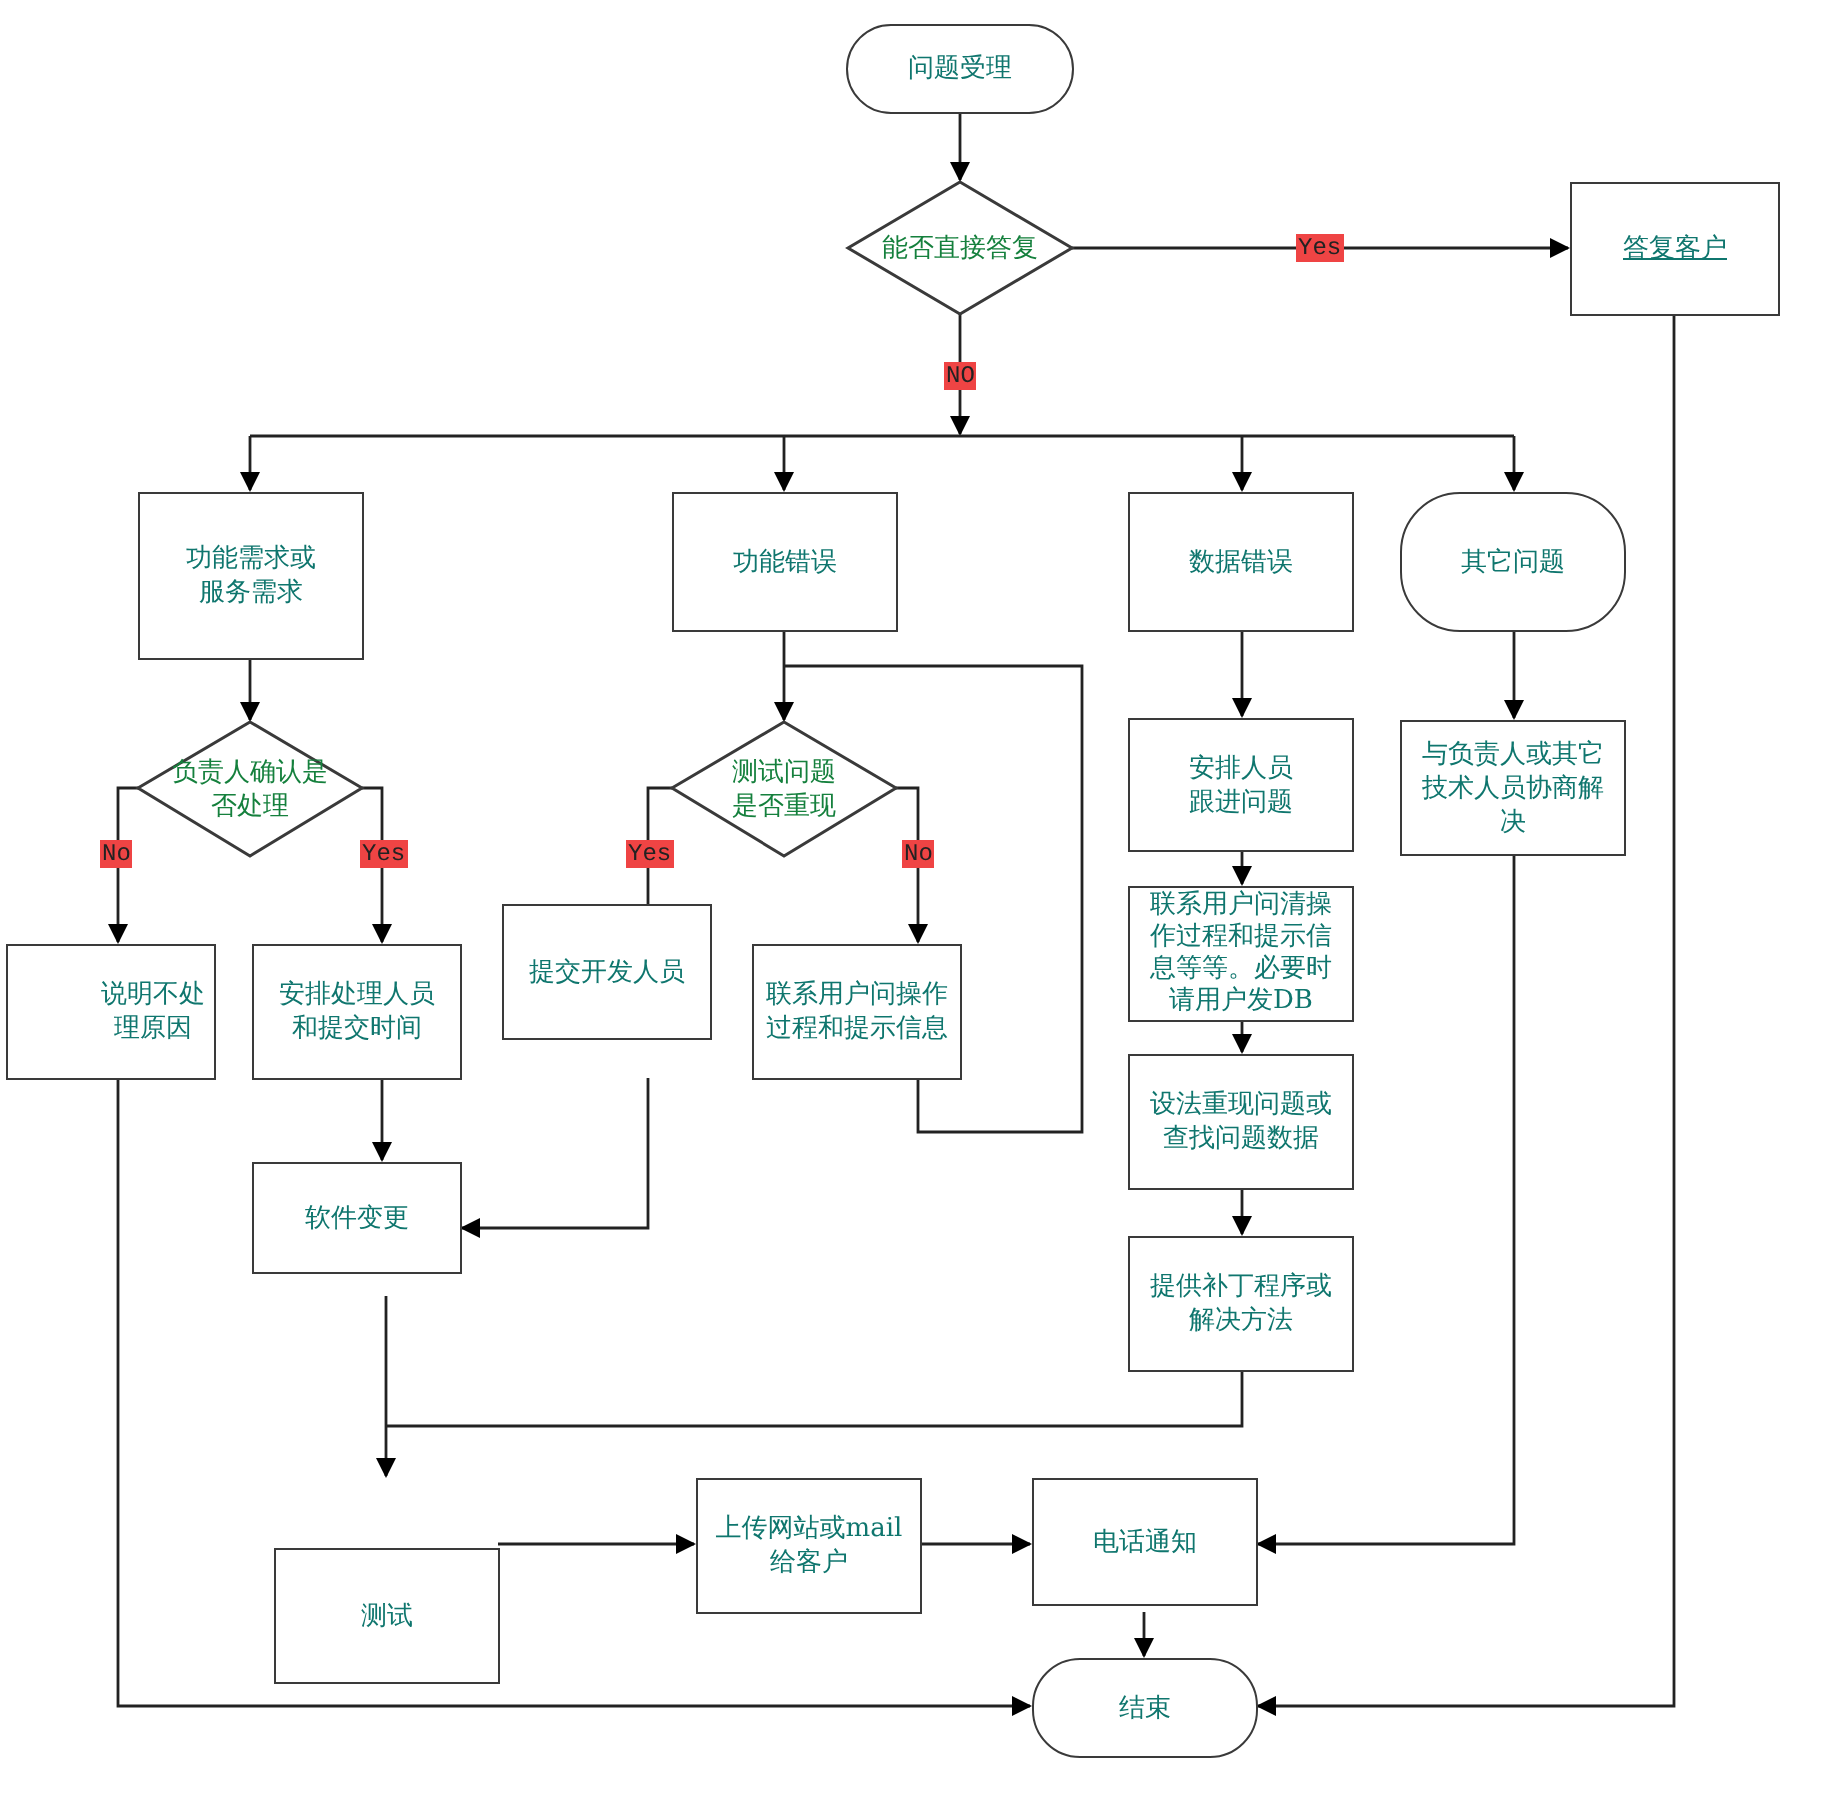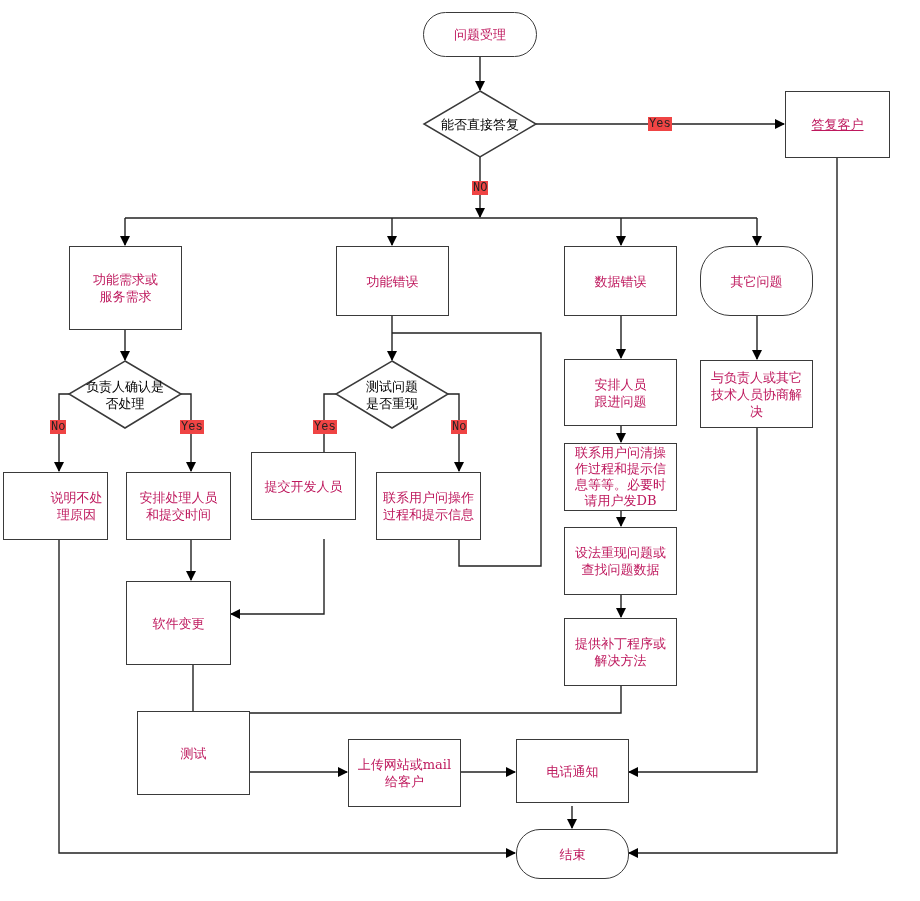--- a/index.html
+++ b/index.html
@@ -1,20 +1,20 @@
 <!DOCTYPE html>
 <html><head>
 <meta charset="utf-8">
 <style>
   html,body{margin:0;padding:0;background:#fff;}
   body{width:920px;height:901px;position:relative;overflow:hidden;font-family:"DejaVu Serif","Liberation Serif",serif;}
   svg{position:absolute;left:0;top:0;}
-  .node{position:absolute;box-sizing:border-box;border:1.5px solid #3a3a3a;background:#fff;display:flex;align-items:center;justify-content:center;text-align:center;font-size:13px;line-height:17px;color:#be185d;padding:0 3px;}
+  .node{position:absolute;box-sizing:border-box;border:1.5px solid #3a3a3a;background:#fff;display:flex;align-items:center;justify-content:center;text-align:center;font-size:13px;line-height:17px;color:#0f766e;padding:0 3px;}
   .term{border-radius:24px;}
-  .dlabel{position:absolute;display:flex;align-items:center;justify-content:center;text-align:center;font-size:13px;line-height:17px;color:#000000;background:transparent;}
+  .dlabel{position:absolute;display:flex;align-items:center;justify-content:center;text-align:center;font-size:13px;line-height:17px;color:#15803d;background:transparent;}
   .elabel{position:absolute;font-size:12px;color:#222;background:#ef4444;padding:0 1px;line-height:14px;font-family:"Liberation Mono","DejaVu Sans Mono",monospace;}
   .txt{white-space:pre-line;}
 </style>
 </head>
 <body>
 
 <svg width="920" height="901">
   <defs>
     <marker id="ah" markerWidth="10" markerHeight="10" refX="9" refY="5" orient="auto" markerUnits="userSpaceOnUse">
       <path d="M0,0 L10,5 L0,10 z" fill="#000"></path>
@@ -109,23 +109,23 @@
 
 <div class="node txt" style="left:564px;top:443px;width:113px;height:68px;line-height:16px;">联系用户问清操
 作过程和提示信
 息等等。必要时
 请用户发DB</div>
 <div class="node txt" style="left:564px;top:527px;width:113px;height:68px;">设法重现问题或
 查找问题数据</div>
 <div class="node txt" style="left:564px;top:618px;width:113px;height:68px;">提供补丁程序或
 解决方法</div>
 
-<div class="node txt" style="left:126px;top:581px;width:105px;height:84px;">软件变更</div>
+<div class="node txt" style="left:126px;top:581px;width:105px;height:56px;">软件变更</div>
 
-<div class="node txt" style="left:137px;top:711px;width:113px;height:84px;">测试</div>
+<div class="node txt" style="left:137px;top:774px;width:113px;height:68px;">测试</div>
 <div class="node txt" style="left:348px;top:739px;width:113px;height:68px;">上传网站或mail
 给客户</div>
 <div class="node txt" style="left:516px;top:739px;width:113px;height:64px;">电话通知</div>
 
 <span class="elabel" style="left:648px;top:117px;">Yes</span>
 <span class="elabel" style="left:472px;top:181px;">NO</span>
 <span class="elabel" style="left:50px;top:420px;">No</span>
 <span class="elabel" style="left:180px;top:420px;">Yes</span>
 <span class="elabel" style="left:313px;top:420px;">Yes</span>
 <span class="elabel" style="left:451px;top:420px;">No</span>

